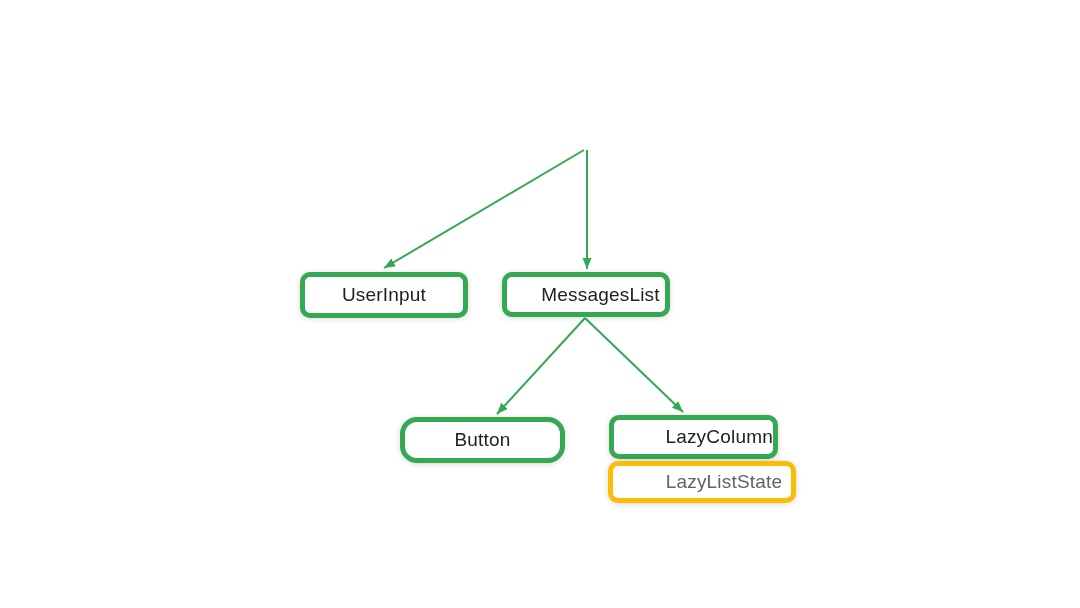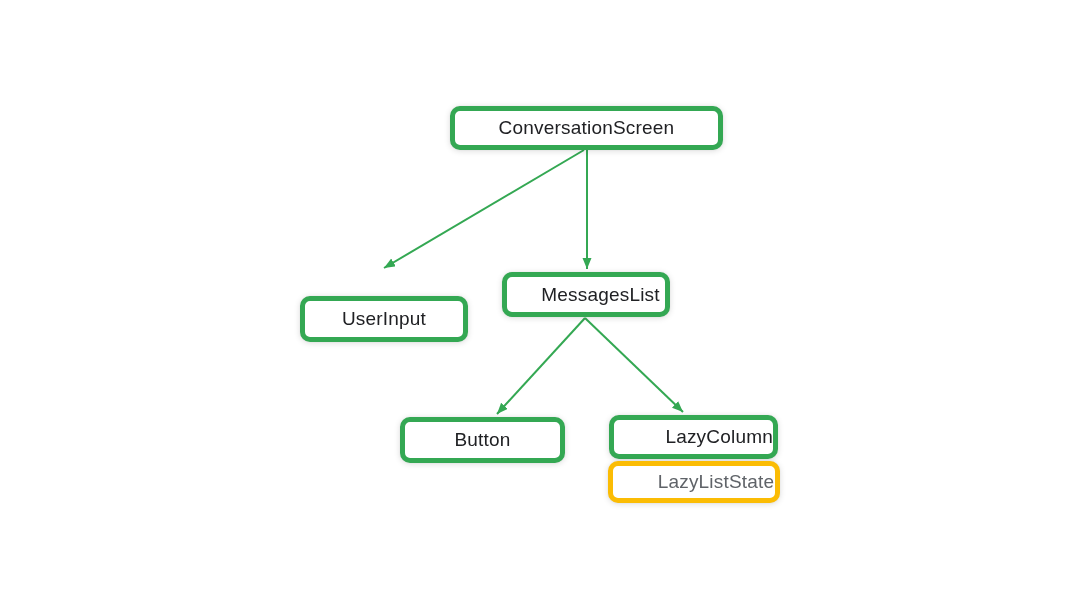--- a/index.html
+++ b/index.html
@@ -59,37 +59,34 @@
       <marker id="arrow" markerUnits="userSpaceOnUse" markerWidth="12" markerHeight="10" refX="11" refY="4.5" orient="auto">
         <path class="arrowhead" d="M0,0 L11,4.5 L0,9 Z"></path>
       </marker>
     </defs>
     <line x1="584" y1="150" x2="384" y2="268" marker-end="url(#arrow)"></line>
     <line x1="587" y1="150" x2="587" y2="269" marker-end="url(#arrow)"></line>
     <line x1="585" y1="318" x2="497" y2="414" marker-end="url(#arrow)"></line>
     <line x1="585" y1="318" x2="683" y2="412" marker-end="url(#arrow)"></line>
   </svg>
 
-  <div class="node green" style="left:450px; top:106px; width:273px; height:44px;">
-    <span>ConversationScreen</span>
-  </div>
 
-  <div class="node green" style="left:300px; top:272px; width:168px; height:46px;margin-top:24px;">
+  <div class="node green" style="left:300px; top:272px; width:168px; height:46px;">
     <span>UserInput</span>
   </div>
 
   <div class="node green" style="left:502px; top:272px; width:168px; height:45px;padding-left:29px;">
     <span>MessagesList</span>
   </div>
 
-  <div class="node green" style="left:400px; top:417px; width:165px; height:46px;">
+  <div class="node green" style="left:400px; top:417px; width:165px; height:46px;border-radius:17px;">
     <span>Button</span>
   </div>
 
   <div class="node green" style="left:609px; top:415px; width:169px; height:44px;justify-content:flex-end;">
     <span>LazyColumn</span>
   </div>
 
-  <div class="node yellow" style="left:608px; top:461px; width:172px; height:42px;padding-left:44px;">
+  <div class="node yellow" style="left:608px; top:461px; width:188px; height:42px;padding-left:44px;">
     <span>LazyListState</span>
   </div>
 
 </div>
 
 </body></html>

